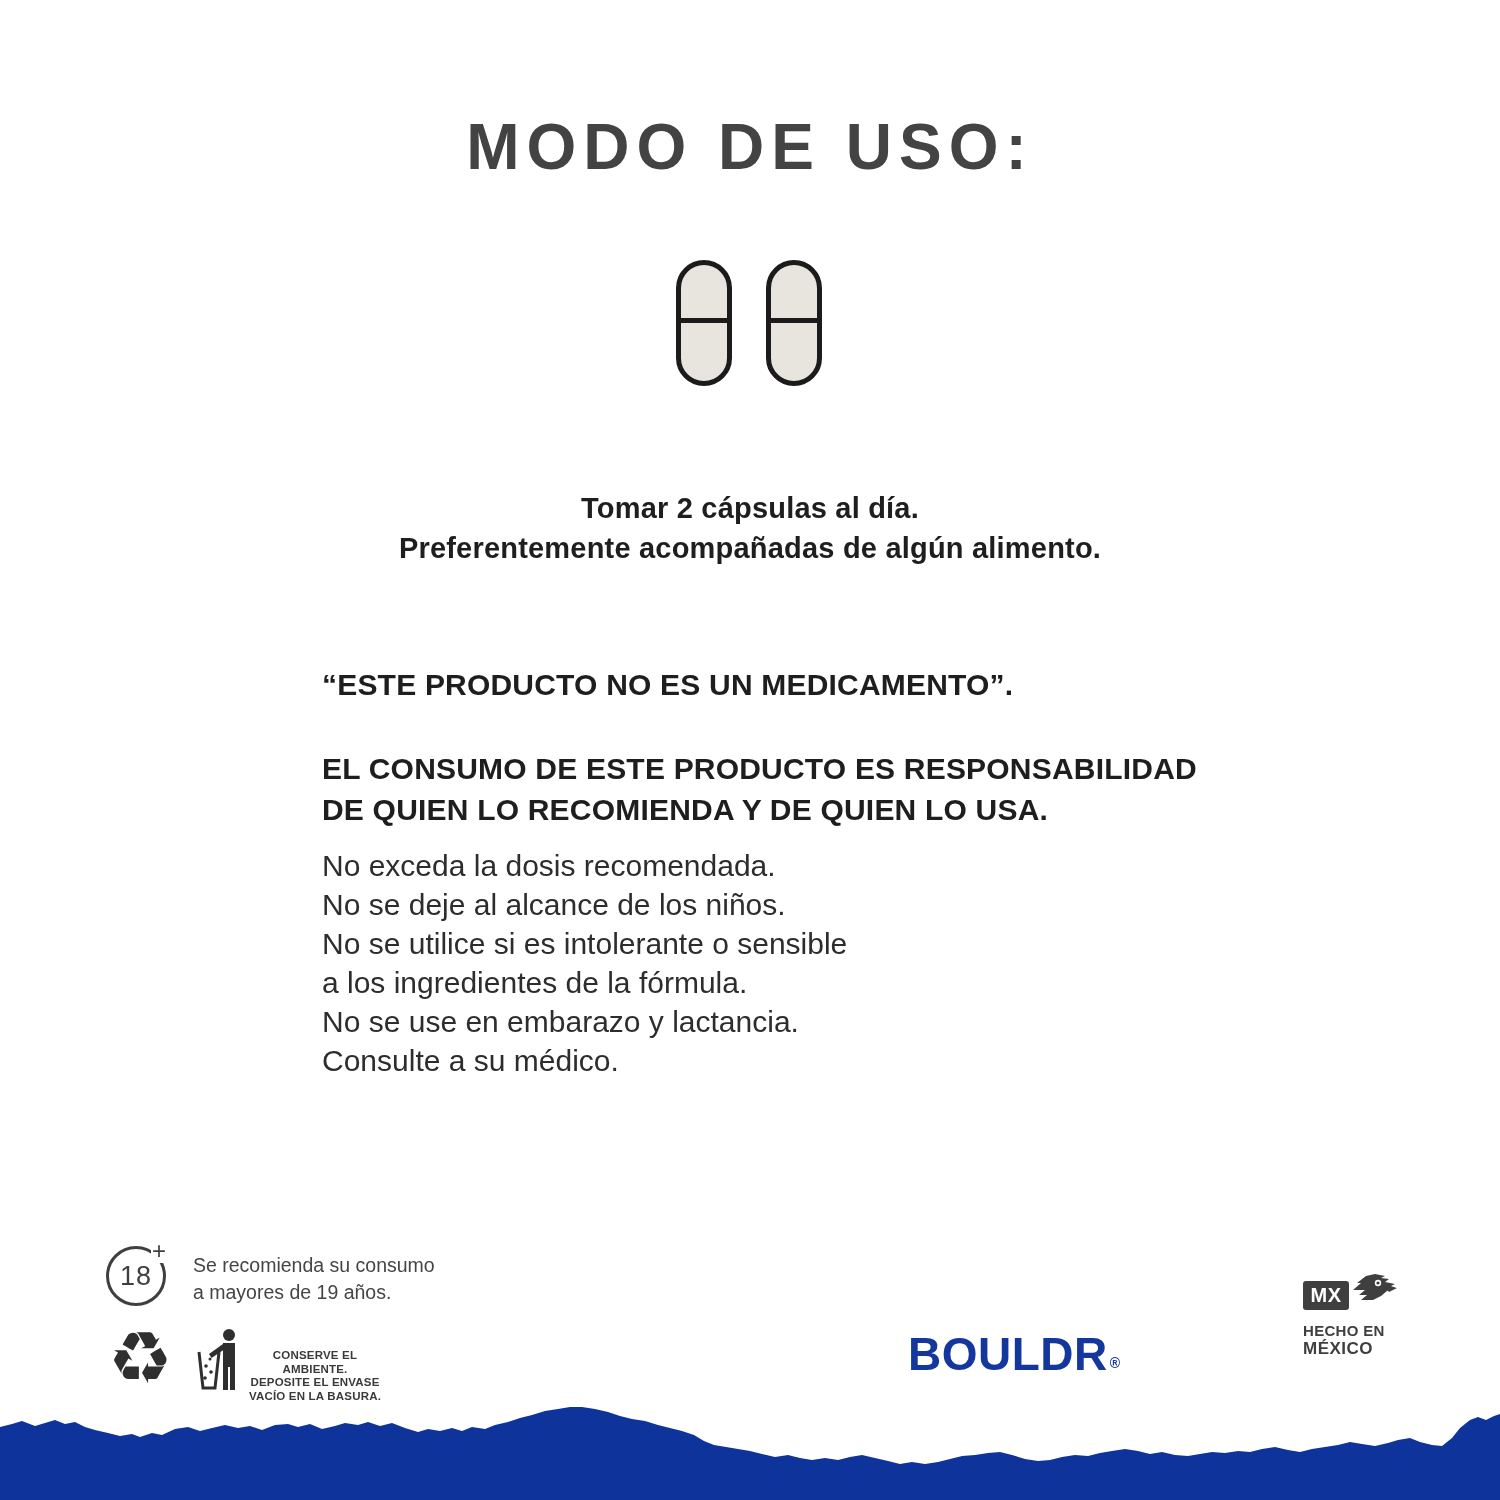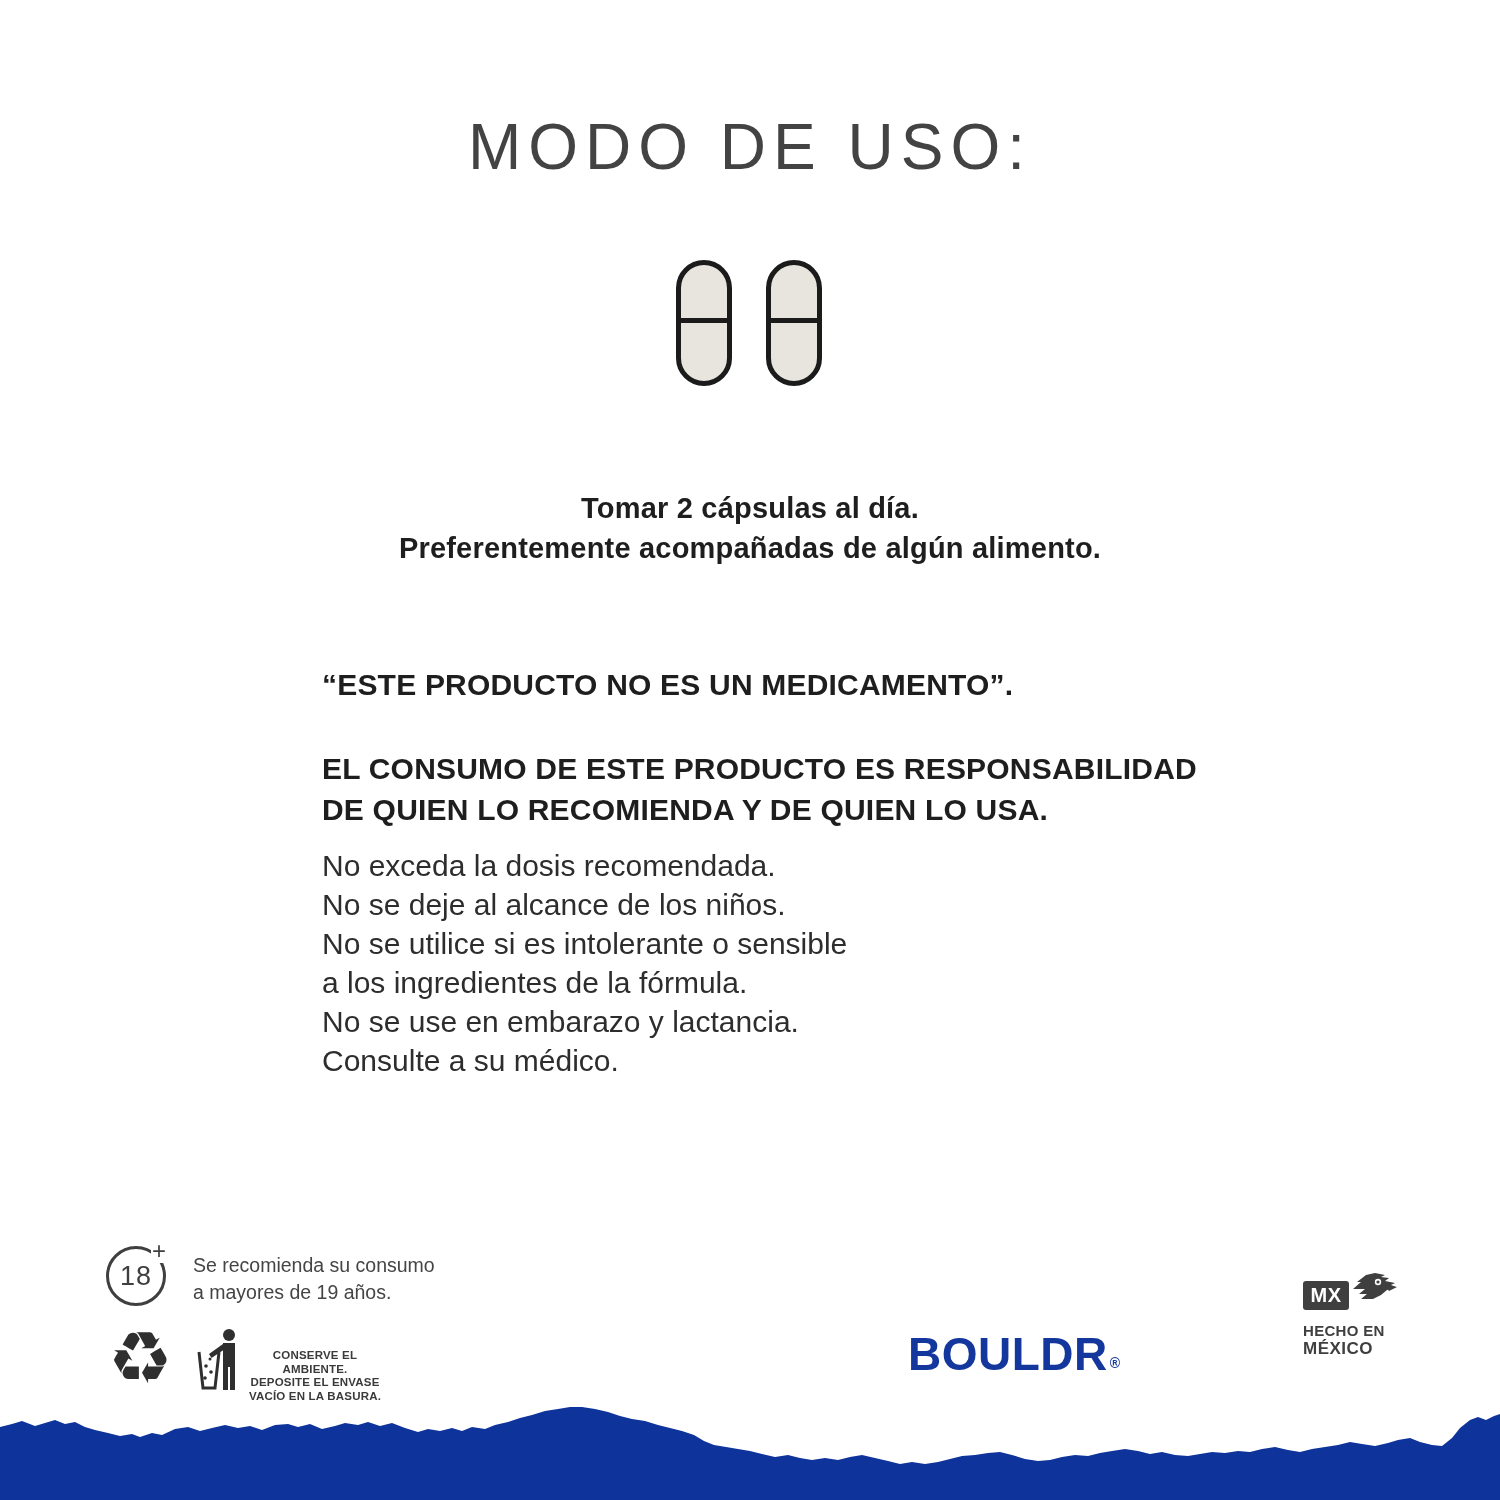--- a/index.html
+++ b/index.html
@@ -9,21 +9,21 @@
     font-family:"Liberation Sans", sans-serif;
     position:relative;overflow:hidden;
     -webkit-font-smoothing:antialiased;
   }
   .abs{position:absolute;}
 
   
   .title{
     left:0;right:0;top:110px;
     text-align:center;
-    font-size:64px;font-weight:400;
+    font-size:64px;font-weight:700;
     letter-spacing:7px;
     color:#434343;
   }
 
   
   .capsules{
     left:676px;top:260px;
     display:flex;gap:34px;
   }
   .capsule{
@@ -110,21 +110,21 @@
     font-size:46px;font-weight:800;
     color:#14379e;letter-spacing:0.5px;margin-top:38px;
   }
   .brand .reg{
     font-size:14px;font-weight:700;
     position:relative;top:-2px;left:2px;
   }
 
   
   .made-in{left:1303px;top:1281px;width:130px;color:#3f3f3f;}
-  .mx-row{display:flex;align-items:flex-start;}
+  .mx-row{display:flex;align-items:flex-end;}
   .mx-box{
     width:46px;height:29px;
     background:#3f3f3f;border-radius:3px;
     display:flex;align-items:center;justify-content:center;
     color:#ffffff;font-size:20px;font-weight:800;letter-spacing:0.5px;
   }
   .mx-eagle{margin-left:2px;margin-top:-8px;}
   .mx-l1{font-size:15px;font-weight:800;margin-top:12px;letter-spacing:0.3px;}
   .mx-l2{font-size:17px;font-weight:800;letter-spacing:0.5px;}
 

